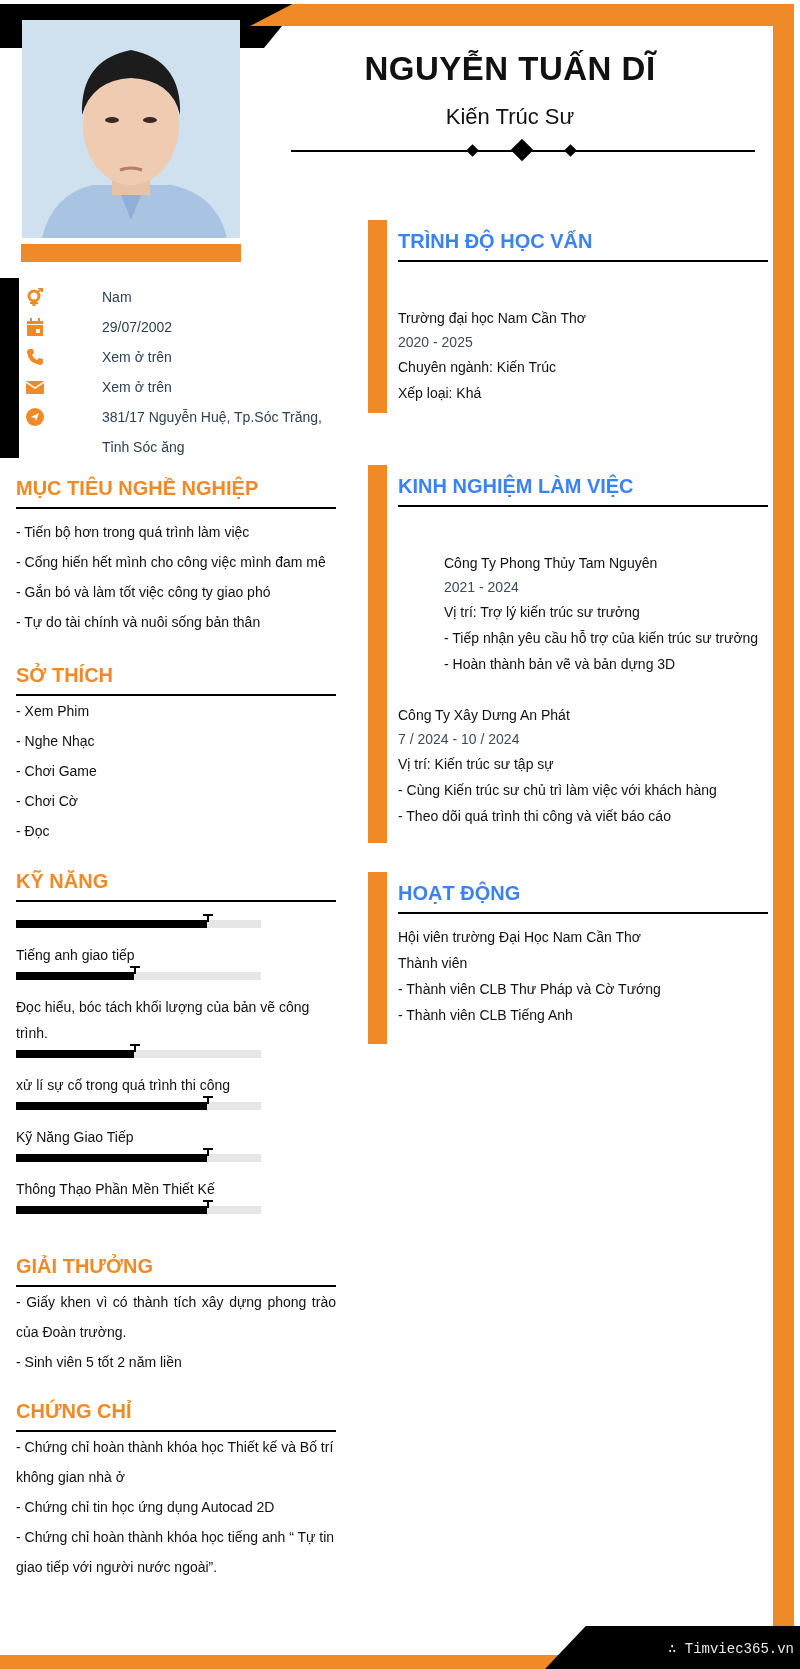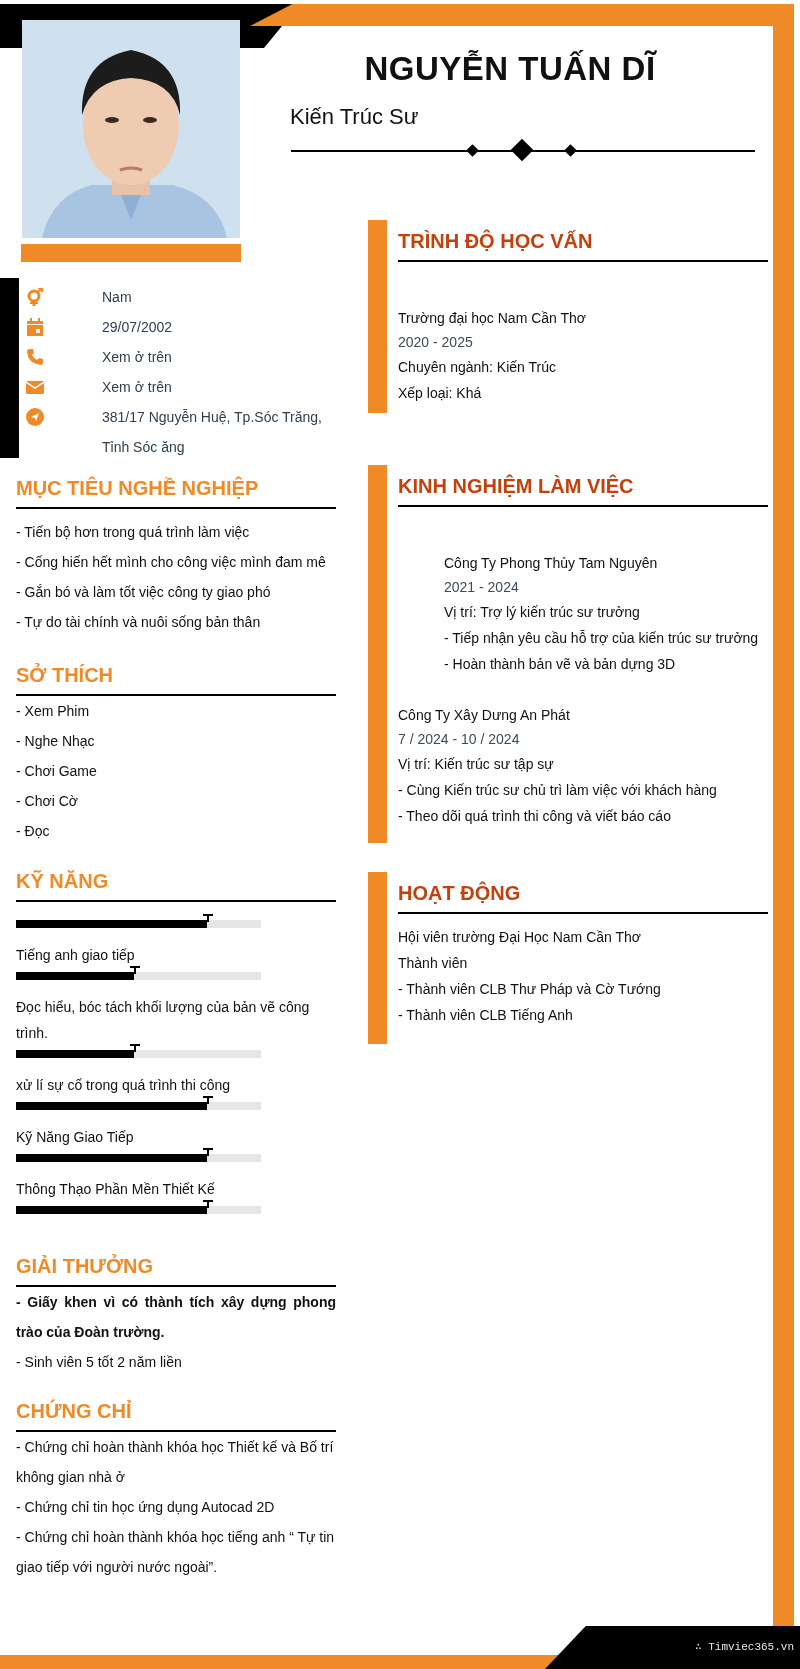--- a/index.html
+++ b/index.html
@@ -10,29 +10,29 @@
   .top-black { position: absolute; left: 0; top: 4px; width: 300px; height: 44px; background: #000;
     clip-path: polygon(0 0, 100% 0, 88% 100%, 0 100%); }
   .top-orange { position: absolute; left: 250px; top: 4px; width: 530px; height: 22px; background: #ef8a27;
     clip-path: polygon(8% 0, 100% 0, 100% 100%, 0 100%); }
   .right-orange { position: absolute; left: 773px; top: 4px; width: 21px; height: 1665px; background: #ef8a27; }
   .right-top-cap { position: absolute; left: 770px; top: 0; width: 30px; height: 4px; background: #fff; }
   .left-black { position: absolute; left: 0; top: 278px; width: 19px; height: 180px; background: #000; }
   .bottom-orange { position: absolute; left: 0; top: 1655px; width: 800px; height: 14px; background: #ef8a27; }
   .bottom-black { position: absolute; left: 545px; top: 1626px; width: 255px; height: 43px; background: #000;
     clip-path: polygon(16% 0, 100% 0, 100% 100%, 0 100%); }
-  .watermark { position: absolute; right: 6px; top: 1640px; color: #e8e8e8; font-family: "Liberation Mono", monospace; font-size: 11px; }
+  .watermark { position: absolute; right: 6px; top: 1640px; color: #e8e8e8; font-family: "Liberation Mono", monospace; font-size: 14px; }
 
   
   .photo { position: absolute; left: 22px; top: 20px; width: 218px; height: 218px; background: #cfe0ee; overflow: hidden; }
   .photo-bar { position: absolute; left: 21px; top: 244px; width: 220px; height: 18px; background: #ef8a27; }
 
   
   .name { position: absolute; left: 290px; top: 50px; width: 440px; text-align: center; font-size: 33px; font-weight: bold; letter-spacing: 0.5px; }
-  .role { position: absolute; left: 290px; top: 104px; width: 440px; text-align: left; font-size: 22px; }
+  .role { position: absolute; left: 290px; top: 104px; width: 440px; text-align: center; font-size: 22px; }
   .divider { position: absolute; left: 291px; top: 150px; width: 464px; height: 2px; background: #000; }
   .dia { position: absolute; background: #000; transform: rotate(45deg); }
 
   
   .contact { position: absolute; left: 26px; top: 282px; width: 320px; }
   .contact-row { display: flex; align-items: flex-start; font-size: 14px; color: #2e4052; line-height: 30px; gap: 40px; }
   .contact-row .ic { width: 36px; flex: none; height: 30px; display: flex; align-items: center; }
   .ic svg { width: 18px; height: 18px; }
 
   
@@ -45,21 +45,21 @@
   .skill-label { font-size: 14px; line-height: 26px; }
   .skill-track { position: relative; width: 245px; height: 8px; background: #e6e6e6; margin-bottom: 14px; margin-top: 4px; }
   .skill-fill { position: absolute; left: 0; top: 0; height: 8px; background: #000; }
   .skill-tick { position: absolute; top: -6px; width: 2px; height: 8px; background: #000; }
   .skill-tick:before { content: ""; position: absolute; left: -4px; top: 0; width: 10px; height: 2px; background: #000; }
 
   
   .rsec { position: absolute; left: 368px; width: 400px; }
   .rbar { position: absolute; left: 0; top: 0; width: 19px; background: #ef8a27; }
   .rbody { margin-left: 30px; }
-  .r-title { color: #c2410c; font-weight: bold; font-size: 20px; line-height: 26px; padding-top: 8px; }
+  .r-title { color: #3b82f6; font-weight: bold; font-size: 20px; line-height: 26px; padding-top: 8px; }
   .r-rule { height: 2px; background: #000; margin-top: 6px; }
   .org { font-weight: normal; font-size: 14px; line-height: 24px; }
   .date { color: #3b4b5c; font-size: 14px; line-height: 24px; }
   .line { font-size: 14px; line-height: 26px; }
 </style>
 </head>
 <body>
 
 <div class="top-black"></div>
 <div class="top-orange"></div>
@@ -212,21 +212,21 @@
           <div class="skill-tick" style="left:78%"></div>
         </div>
     </div>
   </div>
 </div>
 
 <div class="lsec" style="top:1253px;">
   <div class="sec-title">GIẢI THƯỞNG</div>
   <div class="sec-rule"></div>
   <div>
-    <div class="item" style="text-align:justify;font-weight:bold;">- Giấy khen vì có thành tích xây dựng phong trào của Đoàn trường.</div>
+    <div class="item" style="text-align:justify;">- Giấy khen vì có thành tích xây dựng phong trào của Đoàn trường.</div>
     <div class="item">- Sinh viên 5 tốt 2 năm liền</div>
   </div>
 </div>
 
 <div class="lsec" style="top:1398px;">
   <div class="sec-title">CHỨNG CHỈ</div>
   <div class="sec-rule"></div>
   <div>
     <div class="item">- Chứng chỉ hoàn thành khóa học Thiết kế và Bố trí không gian nhà ở</div>
     <div class="item">- Chứng chỉ tin học ứng dụng Autocad 2D</div>

